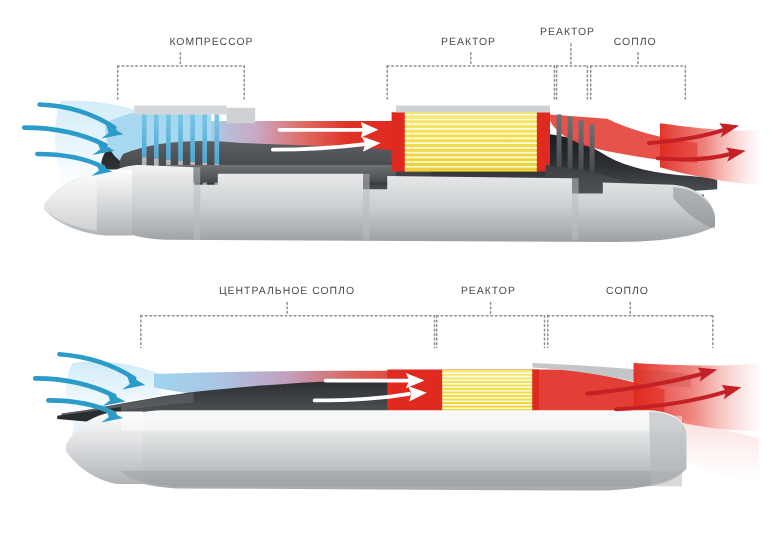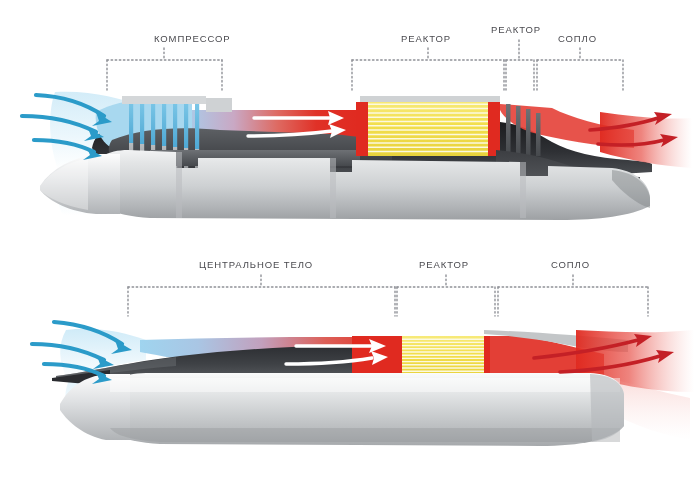--- a/index.html
+++ b/index.html
@@ -24,21 +24,21 @@
 </head>
 <body>
 
 <div class="stage">
 
   <div class="lbl" style="left:118px;top:33px;padding-left:36px;">КОМПРЕССОР</div>
   <div class="lbl" style="left:401px;top:33px;">РЕАКТОР</div>
   <div class="lbl" style="left:491px;top:24px;">РЕАКТОР</div>
   <div class="lbl" style="left:558px;top:33px;">СОПЛО</div>
 
-  <div class="lbl" style="left:199px;top:259px;">ЦЕНТРАЛЬНОЕ ТЕЛО</div>
+  <div class="lbl" style="left:199px;top:259px;">ЦЕНТРАЛЬНОЕ СОПЛО</div>
   <div class="lbl" style="left:419px;top:259px;">РЕАКТОР</div>
   <div class="lbl" style="left:551px;top:259px;">СОПЛО</div>
 
   <svg width="700" height="488" viewBox="0 0 700 488">
     <defs>
 
       <linearGradient id="gBody" x1="0" y1="0" x2="0" y2="1">
         <stop offset="0" stop-color="#f2f3f4"></stop>
         <stop offset="0.18" stop-color="#e3e5e6"></stop>
         <stop offset="0.52" stop-color="#cdd0d2"></stop>

